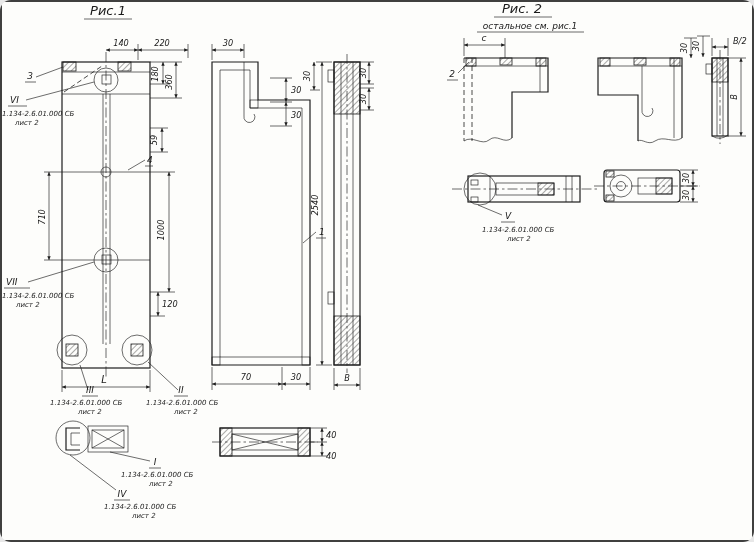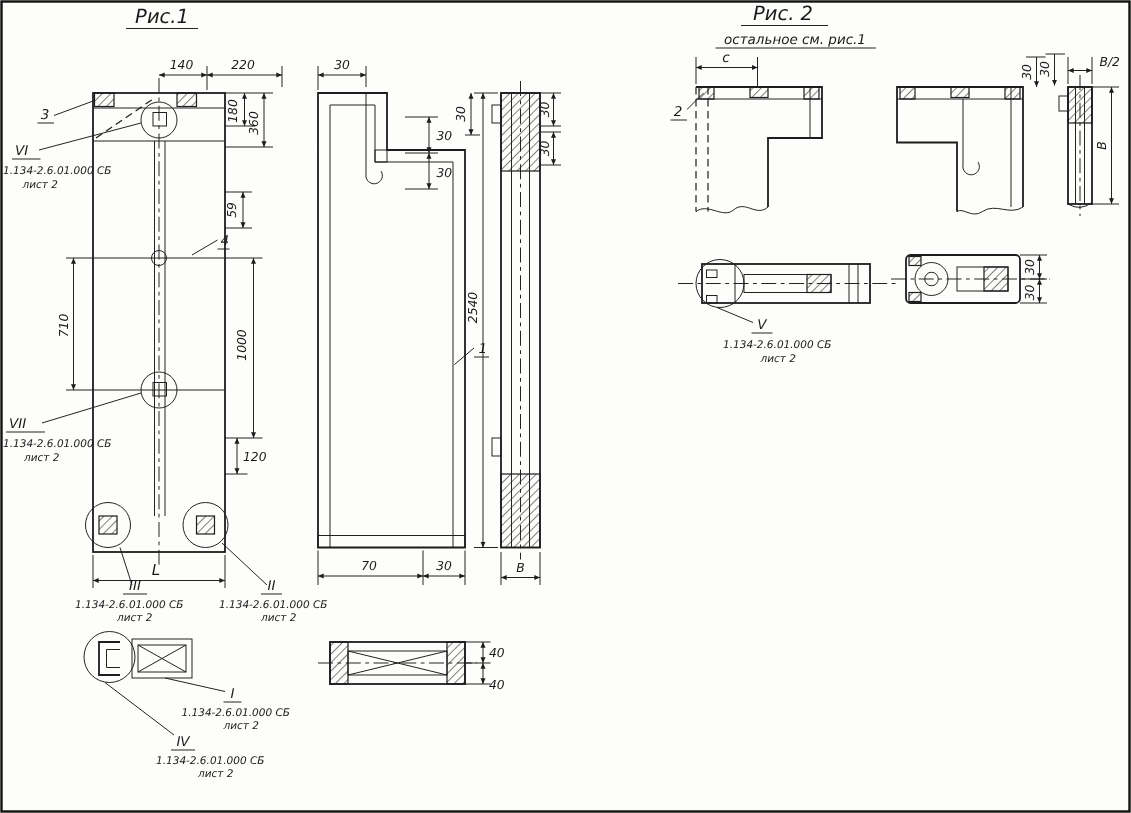--- a/index.html
+++ b/index.html
@@ -1,16 +1,16 @@
 <!DOCTYPE html>
 <html><head>
 <meta charset="utf-8">
 <style>
   html,body{margin:0;padding:0;background:#e8e8e8;}
-  .sheet{position:relative;width:754px;height:542px;background:#fdfdfb;overflow:hidden;}
+  .sheet{position:relative;width:754px;height:542px;background:#fdfdfb;overflow:hidden;border-radius:11px;}
   svg{display:block;}
   .t{font-family:"DejaVu Sans",sans-serif;font-style:italic;fill:#1a1a1a;}
   .s13{font-size:13px;}
   .s10{font-size:10px;}
   .s9{font-size:9px;}
   .s8{font-size:8.2px;}
   .s7{font-size:7px;}
   .mid{text-anchor:middle;}
   .ln{stroke:#1d1d1d;stroke-width:1.2;fill:none;}
   .tn{stroke:#1d1d1d;stroke-width:.65;fill:none;}

